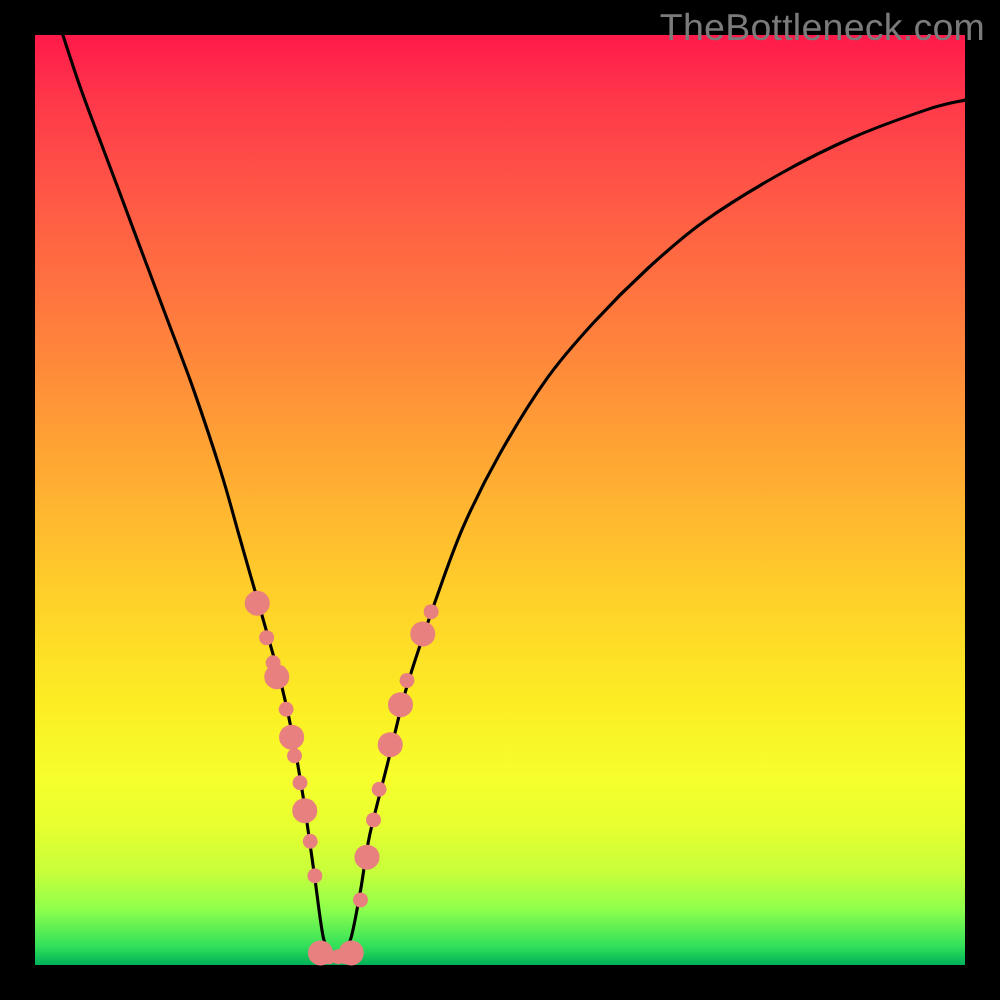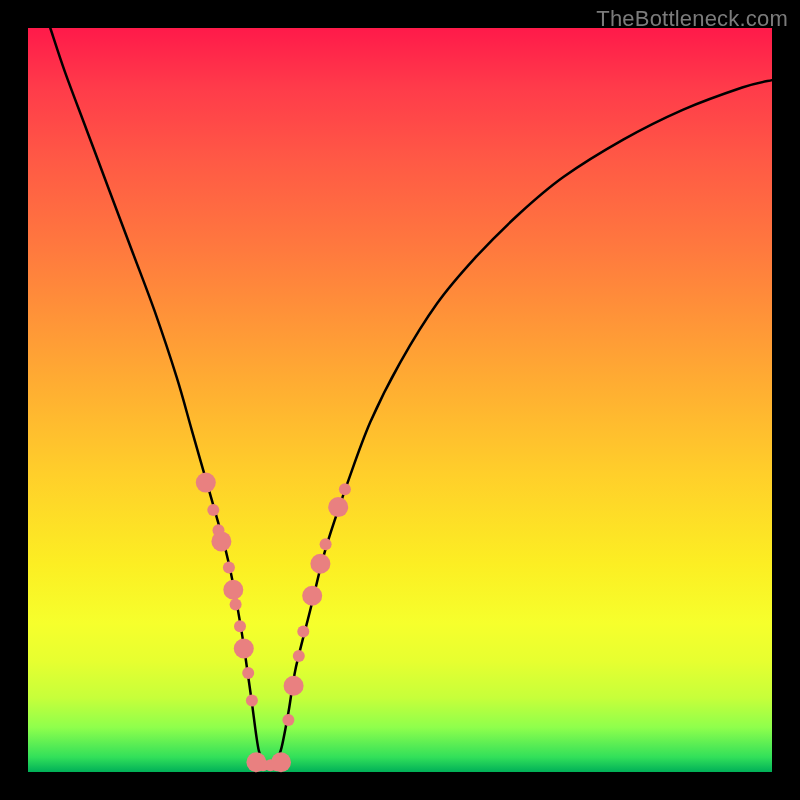--- a/index.html
+++ b/index.html
@@ -30,21 +30,21 @@
       #c7ff3a 90%,
       #8fff4c 94%,
       #32e05a 98%,
       #00b058 100%);
   }
   .watermark {
     position: absolute;
     top: 6px;
     right: 12px;
     color: #7b7b7b;
-    font-size: 22px;
+    font-size: 30px;
     font-weight: 400;
     letter-spacing: 0.2px;
     user-select: none;
   }
   svg.chart {
     position: absolute;
     left: 0;
     top: 0;
   }
 </style>

